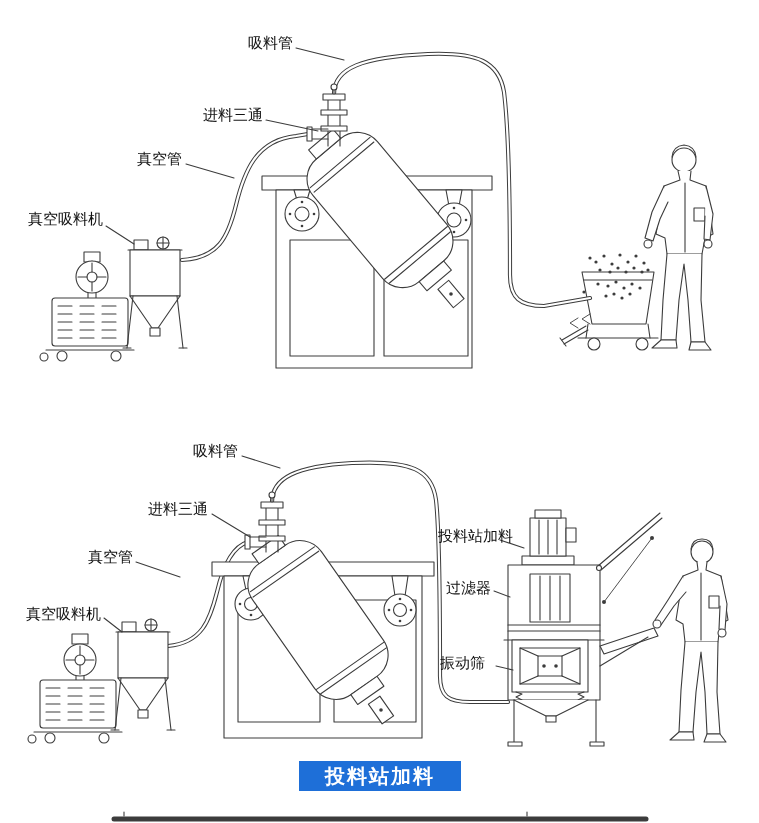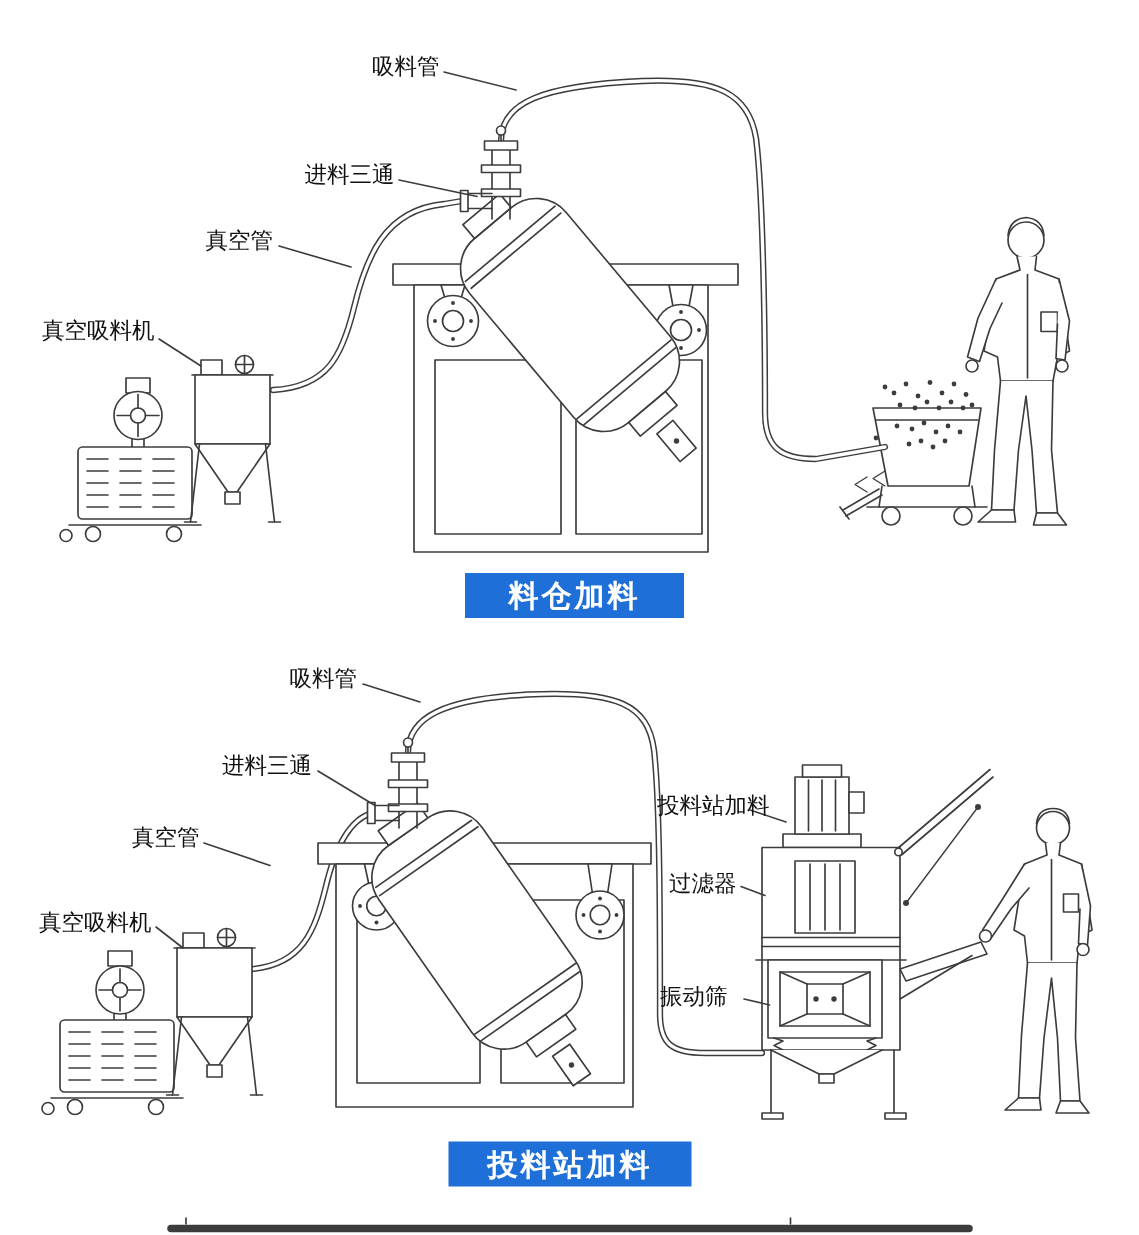--- a/index.html
+++ b/index.html
@@ -1,20 +1,20 @@
 <!DOCTYPE html>
 <html style="--line: #3c3c3c; --caption_bg: #1e6fd8; --caption_text: #ffffff; --label_text: #111111;"><head>
 <meta charset="utf-8">
 <style>
   :root{
     --line:#3c3c3c; --caption_bg:#1e6fd8; --caption_text:#ffffff; --label_text:#111111;
   }
   html,body{margin:0;padding:0;background:#fff;}
   .stage{position:relative;width:759px;height:823px;background:#fff;overflow:hidden;
-         font-family:Liberation Serif, serif;}
+         font-family:Liberation Mono, monospace;}
   .stage svg{position:absolute;left:0;top:0;color:var(--line);}
   svg *{stroke:currentColor;fill:none;stroke-width:1.1;stroke-linecap:round;stroke-linejoin:round;}
   svg .fw{fill:#ffffff;}
   svg .dot{fill:currentColor;stroke:none;}
   svg .tube-o{stroke-width:4.2;}
   svg .tube-i{stroke:#ffffff;stroke-width:2.2;}
   svg .thin{stroke-width:0.9;}
   svg .bold{stroke-width:5;}
   .lbl{position:absolute;font-size:15px;line-height:1.2;color:var(--label_text);white-space:nowrap;}
   .lbl.note{white-space:normal;width:88px;font-size:14px;line-height:1.55;}
@@ -355,21 +355,20 @@
     <line class="bold" x1="114" y1="819" x2="646" y2="819"></line>
     <line x1="124" y1="812" x2="124" y2="816"></line>
     <line x1="527" y1="812" x2="527" y2="816"></line>
   </g>
 </svg>
 
 <div class="lbl" style="left:248px;top:36px">吸料管</div>
 <div class="lbl" style="left:203px;top:108px">进料三通</div>
 <div class="lbl" style="left:137px;top:152px">真空管</div>
 <div class="lbl" style="left:28px;top:212px">真空吸料机</div>
-<div class="caption" style="left:310px;top:382px;width:146px">料仓加料</div>
 
 <div class="lbl" style="left:193px;top:444px">吸料管</div>
 <div class="lbl" style="left:148px;top:502px">进料三通</div>
 <div class="lbl" style="left:88px;top:550px">真空管</div>
 <div class="lbl" style="left:26px;top:607px">真空吸料机</div>
 <div class="lbl" style="left:438px;top:529px">投料站加料</div>
 <div class="lbl" style="left:446px;top:581px">过滤器</div>
 <div class="lbl" style="left:440px;top:656px">振动筛</div>
 <div class="caption" style="left:299px;top:761px;width:162px">投料站加料</div>
 

